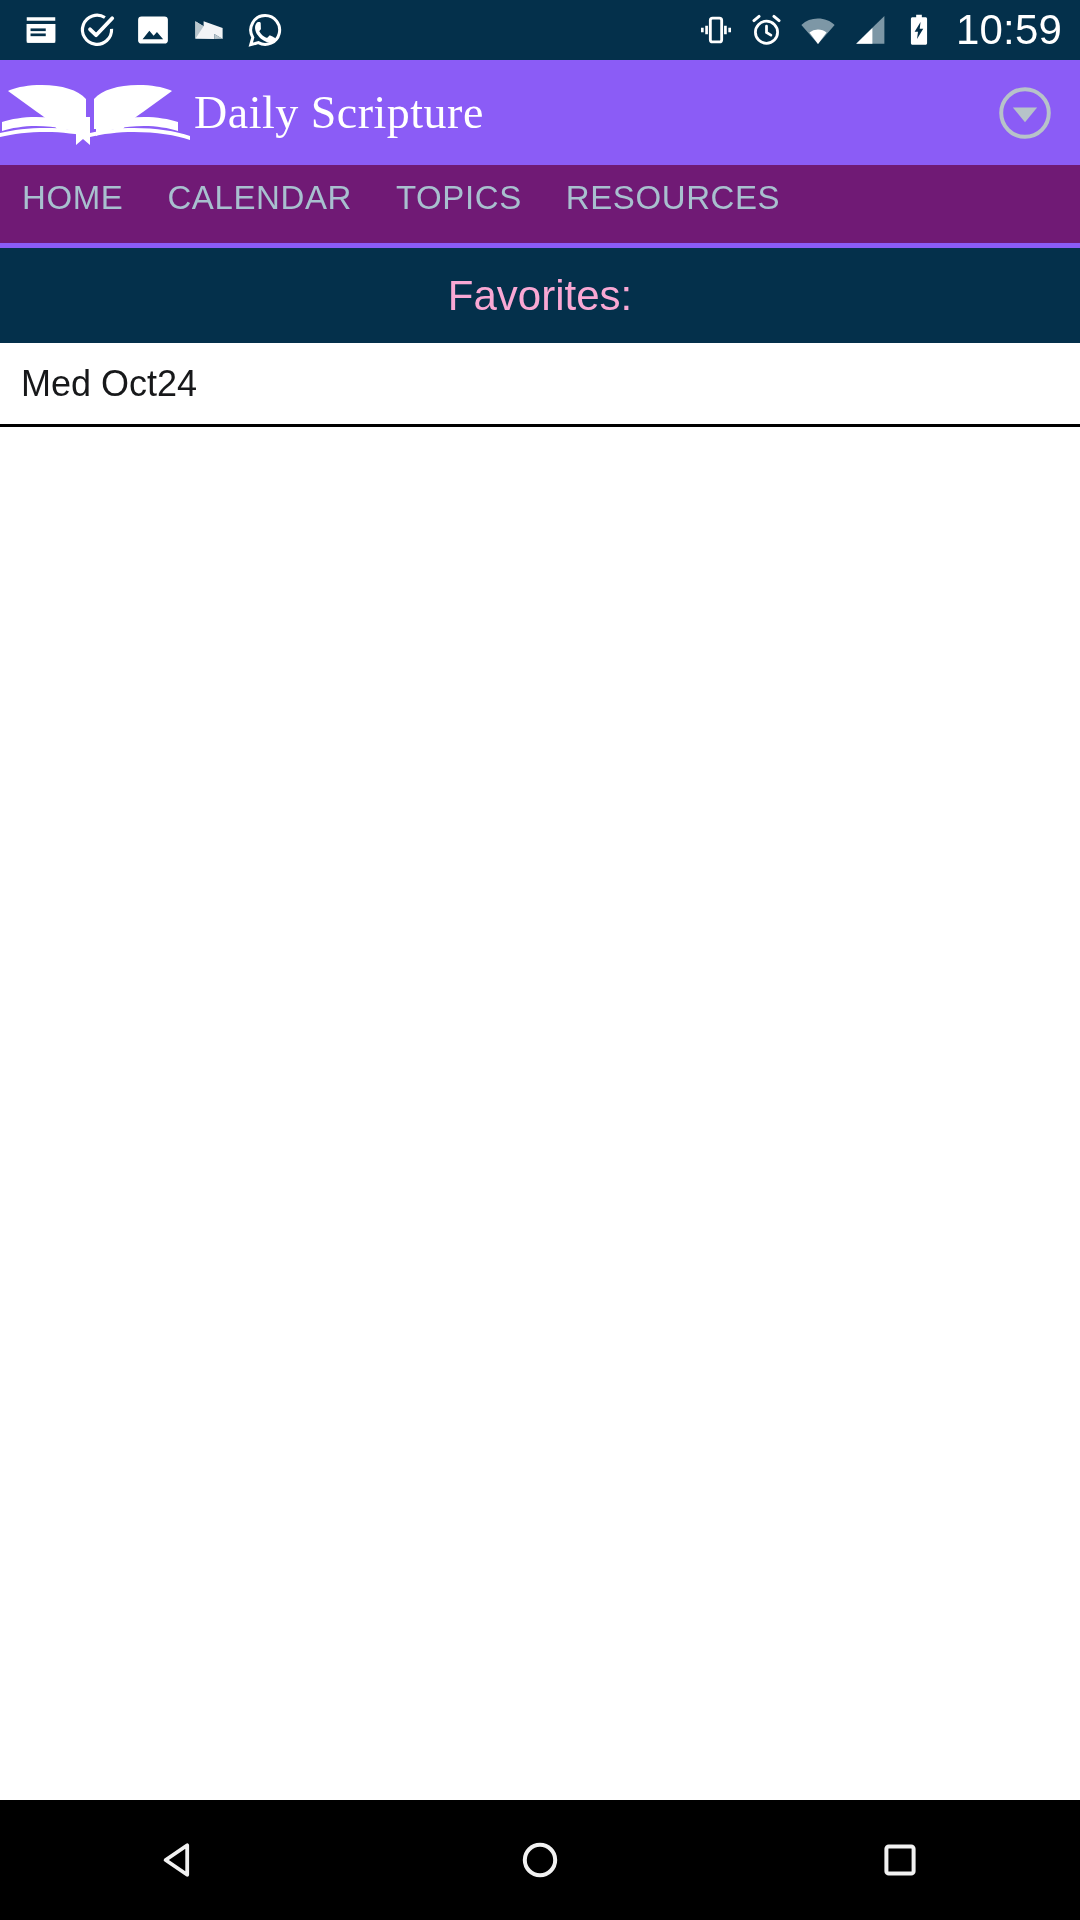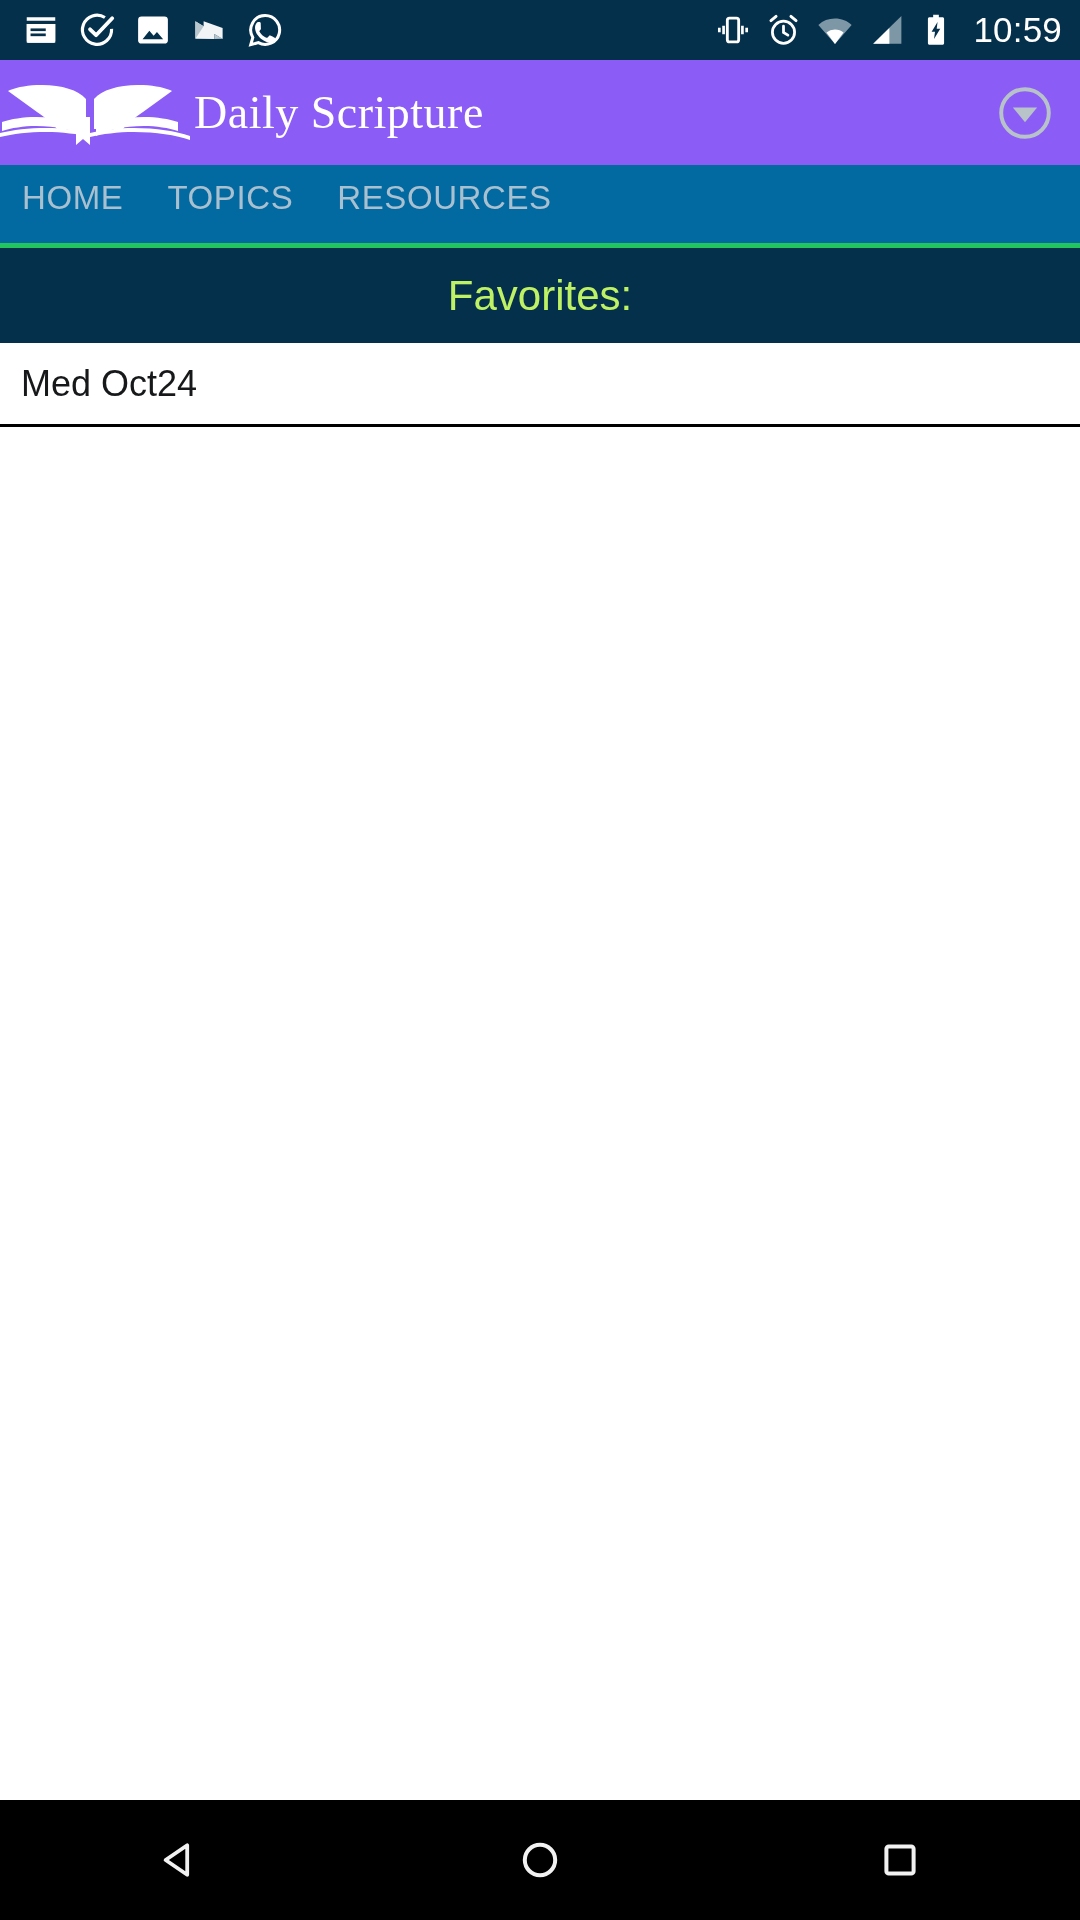--- a/index.html
+++ b/index.html
@@ -46,21 +46,21 @@
     gap: 16px;
   }
   .sicon {
     display: inline-flex;
     align-items: center;
     justify-content: center;
     line-height: 0;
   }
   .clock {
     color: #ffffff;
-    font-size: 35px;
+    font-size: 42px;
     font-weight: 400;
     letter-spacing: 0.2px;
     margin-left: 6px;
     font-family: "Liberation Sans", sans-serif;
   }
 
   
   .appbar {
     background: #8b5cf6;
     height: 105px;
@@ -94,27 +94,27 @@
     width: 58px;
     height: 58px;
     display: flex;
     align-items: center;
     justify-content: center;
     cursor: pointer;
   }
 
   
   .tabstrip {
-    background: #0369a1;
+    background: #701a75;
     display: flex;
     align-items: flex-end;
     height: 78px;
     position: relative;
     flex: 0 0 auto;
-    border-bottom: 5px solid #22c55e;
+    border-bottom: 5px solid #8b5cf6;
   }
   .tab {
     display: flex;
     align-items: center;
     justify-content: center;
     height: 100%;
     padding: 0 22px;
     box-sizing: border-box;
     color: #a8c0cf;
     font-size: 33px;
@@ -138,21 +138,21 @@
     background: #ee6b2d;
   }
 
   
   .section-title {
     background: #04304b;
     height: 95px;
     display: flex;
     align-items: center;
     justify-content: center;
-    color: #bef264;
+    color: #f9a8d4;
     font-size: 42px;
     flex: 0 0 auto;
   }
 
   
   .list {
     background: #ffffff;
     flex: 1 1 auto;
     overflow: hidden;
   }
@@ -299,20 +299,21 @@
     <div class="overflow-btn">
       <svg width="56" height="56" viewBox="0 0 24 24">
         <circle cx="12" cy="12" r="10.2" fill="none" stroke="#b7c3c9" stroke-width="1.7"></circle>
         <path fill="#b7c3c9" d="M6.8 9.6h10.4L12 16z"></path>
       </svg>
     </div>
   </div>
 
   <div class="tabstrip">
     <div class="tab">HOME</div>
+    <div class="tab">CALENDAR</div>
     <div class="tab">TOPICS</div>
     <div class="tab">RESOURCES</div>
   </div>
 
   <div class="section-title">Favorites:</div>
 
   <div class="list">
     <div class="list-item">Med Oct24</div>
   </div>
 

